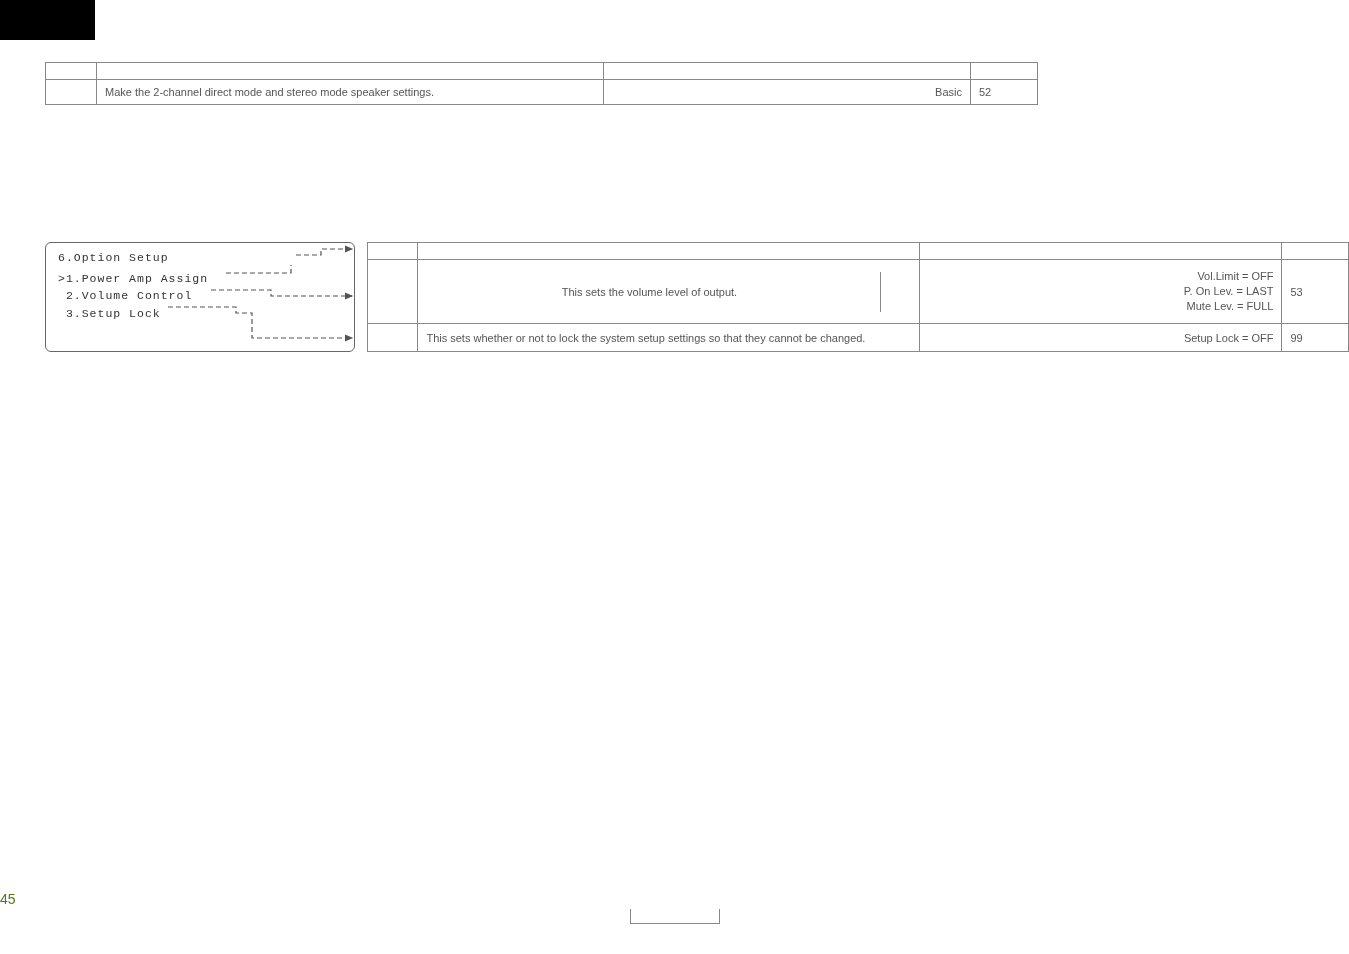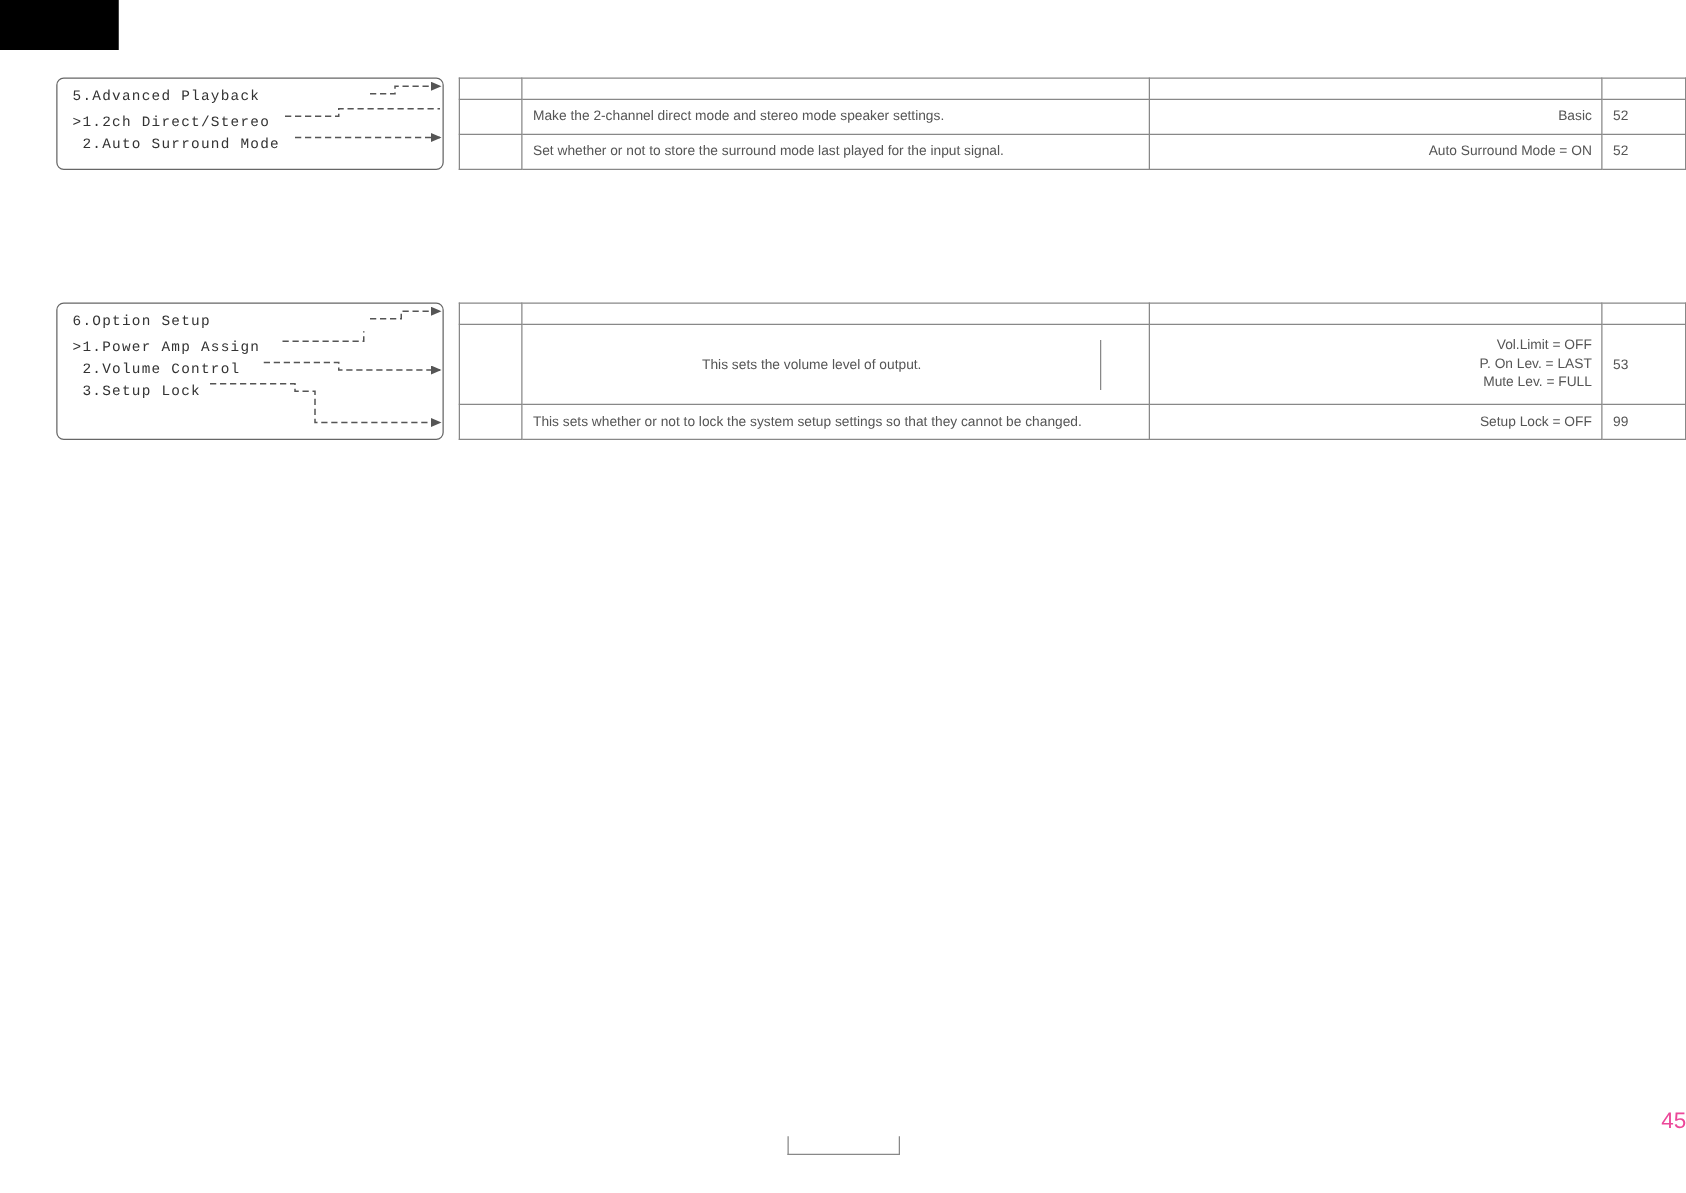--- a/index.html
+++ b/index.html
@@ -59,23 +59,23 @@
   .col-desc  { width: 490px; }
   .col-def   { width: 350px; text-align: right; }
   .col-page  { width: 50px;  text-align: left; }
   .col-desc2 { width: 450px; }
   .header-row td { height: 12px; padding: 2px; }
   .footer {
     position: absolute;
     bottom: 30px;
     left: 0;
     width: 100%;
-    text-align: right;
-    font-size: 18px;
-    color: #ec4899;
+    text-align: left;
+    font-size: 14px;
+    color: #4d7c0f;
   }
   .footer-box {
     border: 1px solid #888;
     border-top: none;
     width: 88px;
     height: 14px;
     margin: 2px auto 0;
   }
   .nested-table {
     border-collapse: collapse;
@@ -91,57 +91,33 @@
     pointer-events: none;
   }
 </style>
 </head>
 <body>
 
 <div class="black-tab"></div>
 
 <div class="section" style="top:62px; left:45px;">
 
-  <div class="lcd-box">
-    <div class="lcd-title">5.Advanced Playback</div>
-    <div class="lcd-row">&gt;1.2ch Direct/Stereo</div>
-    <div class="lcd-row"> 2.Auto Surround Mode</div>
-    <svg class="arrow-svg" width="310" height="120" style="top:0;left:0;">
-      <defs>
-        <marker id="ah1" markerWidth="8" markerHeight="8" refX="6" refY="3" orient="auto">
-          <path d="M0,0 L7,3 L0,6 Z" fill="#555"></path>
-        </marker>
-      </defs>
-
-      <path d="M 250 12 L 270 12 L 270 6 L 306 6" stroke="#555" fill="none" stroke-width="1.2" stroke-dasharray="5 3" marker-end="url(#ah1)"></path>
-
-      <path d="M 182 30 L 225 30 L 225 24 L 306 24" stroke="#555" fill="none" stroke-width="1.2" stroke-dasharray="5 3"></path>
-
-      <path d="M 190 47 L 270 47 L 306 47" stroke="#555" fill="none" stroke-width="1.2" stroke-dasharray="5 3" marker-end="url(#ah1)"></path>
-    </svg>
-  </div>
 
   <table class="table">
     <tbody>
         <tr class="header-row">
       <td class="col-blank"></td>
           <td class="col-desc"></td>
           <td class="col-def"></td>
           <td class="col-page"></td>
     </tr>
     <tr>
       <td class="col-blank"></td>
       <td class="col-desc">Make the 2-channel direct mode and stereo mode speaker settings.</td>
       <td class="col-def">Basic</td>
-      <td class="col-page">52</td>
-    </tr>
-    <tr>
-      <td class="col-blank"></td>
-      <td class="col-desc">Set whether or not to store the surround mode last played for the input signal.</td>
-      <td class="col-def">Auto Surround Mode = ON</td>
       <td class="col-page">52</td>
     </tr>
   </tbody>
     </table>
 </div>
 
 <div class="section" style="top:242px; left:45px;">
 
   <div class="lcd-box" style="height:90px;">
     <div class="lcd-title">6.Option Setup</div>

